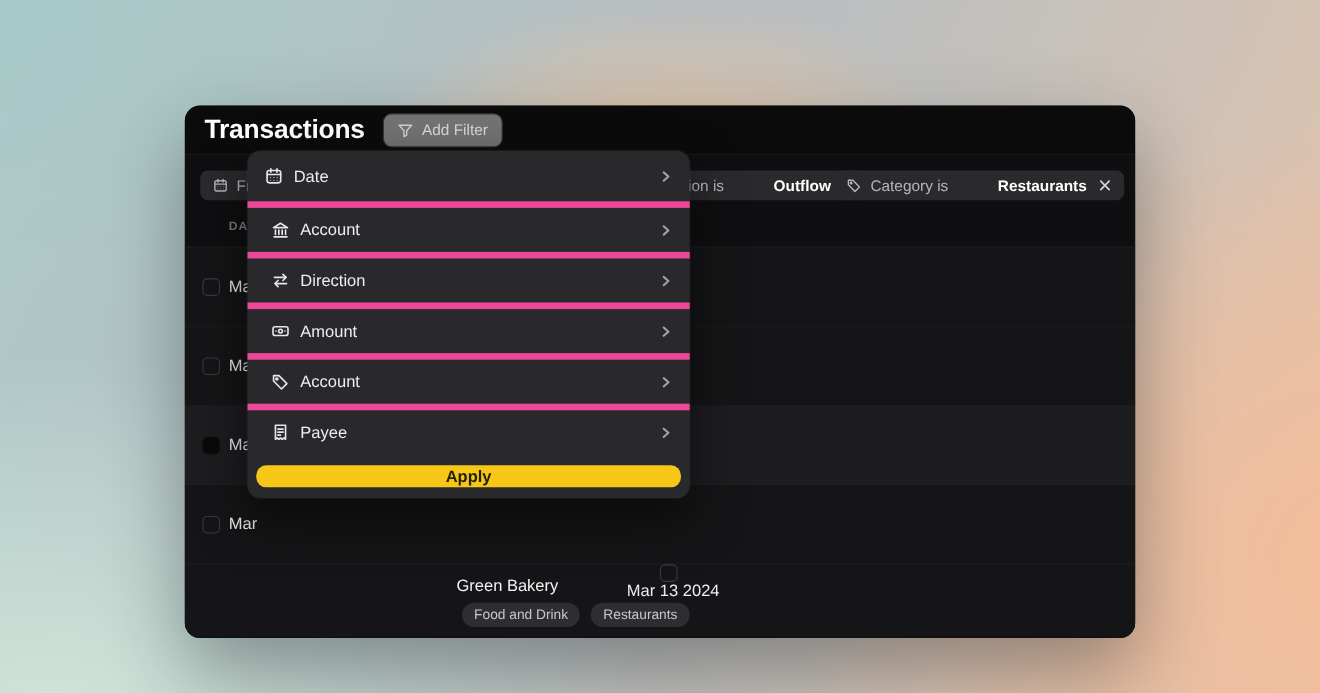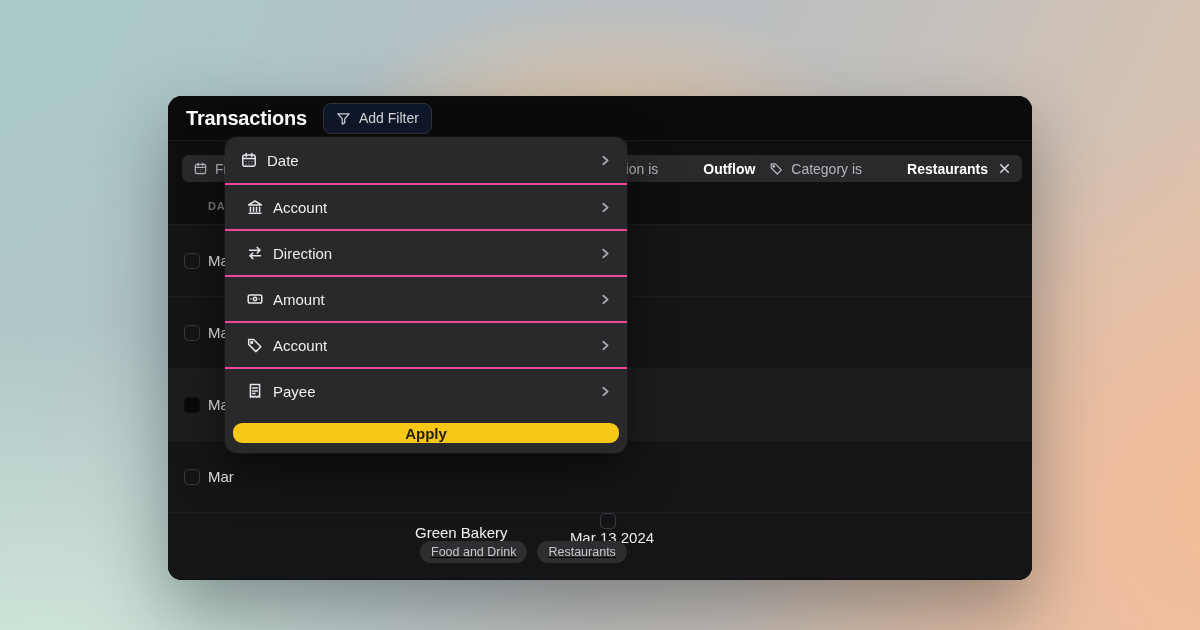--- a/index.html
+++ b/index.html
@@ -20,24 +20,24 @@
   
   .window {
     position:absolute; left:168px; top:96px; width:864px; height:484px;
     background:#0d0d0e; border-radius:14px; overflow:hidden;
     box-shadow:0 30px 70px rgba(20,30,35,.38);
   }
   .win-header {
     height:44px; display:flex; align-items:center; gap:16px;
     padding:0 18px; background:#0b0b0c; position:relative; z-index:1;
   }
-  .win-title { font-size:20px; font-weight:700; color:#ffffff; letter-spacing:-.2px; }
+  .win-title { font-size:24px; font-weight:700; color:#ffffff; letter-spacing:-.2px; }
   .btn-add-filter {
     display:inline-flex; align-items:center; gap:8px; height:31px; padding:0 12px;
-    background:#0f172a; border:1px solid #343437; border-radius:8px;
+    background:#737373; border:1px solid #343437; border-radius:8px;
     color:#d8d8db; font-size:14px; font-weight:500; cursor:pointer;
   }
   .btn-add-filter .icn { color:#cfcfd3; }
 
   .table-section { position:absolute; left:0; right:0; top:44px; bottom:0; background:#0f0f11; }
 
   
   .filter-bar { position:relative; height:56px; border-top:1px solid #19191c; }
   .chip {
     position:absolute; top:14px; height:27px;
@@ -64,36 +64,36 @@
   .row.highlight { background:#1d1d20; }
   .checkbox {
     width:16px; height:16px; border:1.5px solid #3b3b3f; border-radius:4.5px;
     background:transparent; flex:0 0 auto; cursor:pointer;
   }
   .row.highlight .checkbox { background:#0a0a0b; border-color:#0e0e10; }
   .cell-date { margin-left:8px; color:#ececee; font-size:15px; white-space:nowrap; }
   .row.last { height:67px;flex-direction:column; }
   .payee-wrap { position:absolute; left:247px; top:11px; }
   .payee-name { font-size:15px; color:#f2f2f4; }
-  .tag-row { display:flex; gap:10px; margin-left:5px;text-decoration:underline; }
+  .tag-row { display:flex; gap:10px; margin-top:7px; margin-left:5px; }
   .tag {
     background:#2e2e31; color:#c8c8cc; font-size:12.5px;
     padding:4px 11px; border-radius:999px; white-space:nowrap;
   }
 
   
   .menu {
     position:absolute; left:57px; top:41px; width:402px; z-index:5;
     background:#29292c; border-radius:12px;
     box-shadow:0 18px 45px rgba(0,0,0,.55), 0 0 0 1px rgba(255,255,255,.045);
   }
   .menu-item {
     height:46px; display:flex; align-items:center; padding:0 15px; cursor:pointer;
   }
-  .menu-item + .menu-item { border-top:2px solid #ec4899;padding-left:21px; }
+  .menu-item + .menu-item { border-top:6px solid #ec4899;padding-left:21px; }
   .menu-item .icn { color:#e6e6e9; flex:0 0 auto; }
   .menu-item .lbl { margin-left:9px; color:#ededef; font-size:15px; }
   .menu-item .chev { margin-left:auto; color:#a3a3a8; }
   .apply-wrap { padding:10px 8px; }
   .btn-apply {
     width:100%; height:20px; border:none; border-radius:9px;
     background:#F6C716; color:#272007; font-family:inherit;
     font-size:15px; font-weight:700; cursor:pointer;
   }
 </style>

